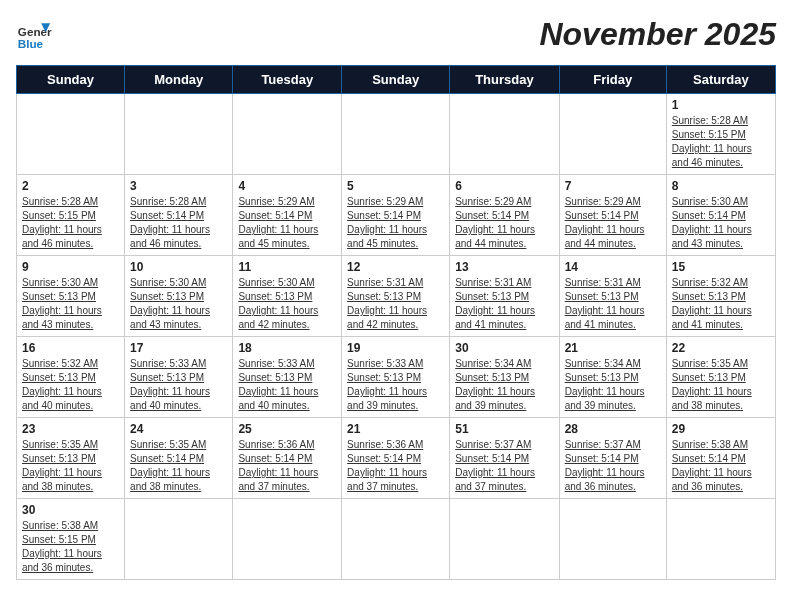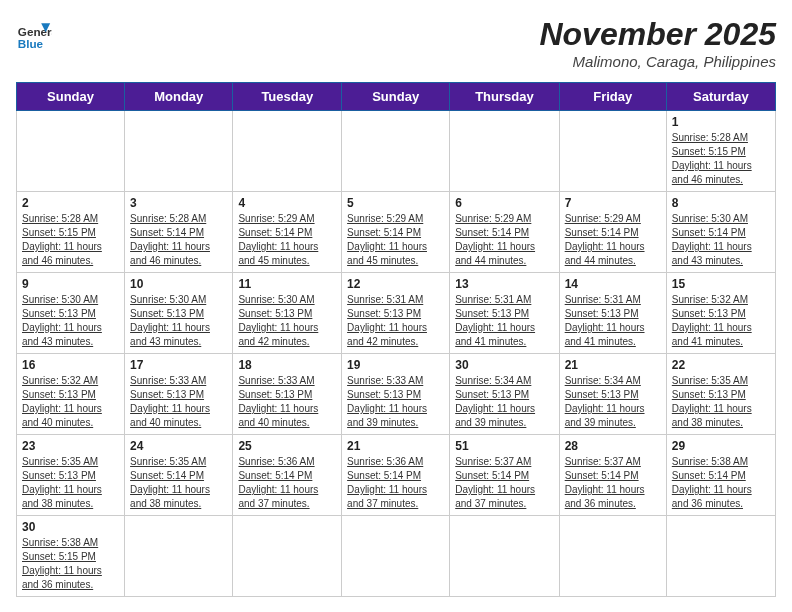--- a/index.html
+++ b/index.html
@@ -37,21 +37,21 @@
     .calendar-subtitle {
       font-size: 15px;
       color: #444;
     }
     table {
       width: 100%;
       border-collapse: collapse;
       border: 1px solid #ccc;
     }
     thead tr th {
-      background-color: #4c1d95;
+      background-color: #0f172a;
       color: #fff;
       font-size: 13px;
       font-weight: bold;
       padding: 6px 12px;
       text-align: center;
       border: 1px solid #1a5fa0;
     }
     tbody tr td {
       border: 1px solid #ccc;
       vertical-align: top;
@@ -87,21 +87,20 @@
 <div class="header-area">
   <div class="logo">
     <svg class="logo-icon" viewBox="0 0 40 40">
       <text x="2" y="22" font-size="13" font-weight="bold" fill="#333">General</text>
       <text x="2" y="35" font-size="13" font-weight="bold" fill="#1a7abf">Blue</text>
       <polygon points="28,8 38,8 33,18" fill="#1a7abf"></polygon>
     </svg>
   </div>
   <div class="title-area">
     <div class="calendar-title">November 2025</div>
-    <div class="calendar-subtitle">Malimono, Caraga, Philippines</div>
   </div>
 </div>
 
 <table>
   <thead>
     <tr>
     <th>Sunday</th>
         <th>Monday</th>
         <th>Tuesday</th>
         <th>Sunday</th>

